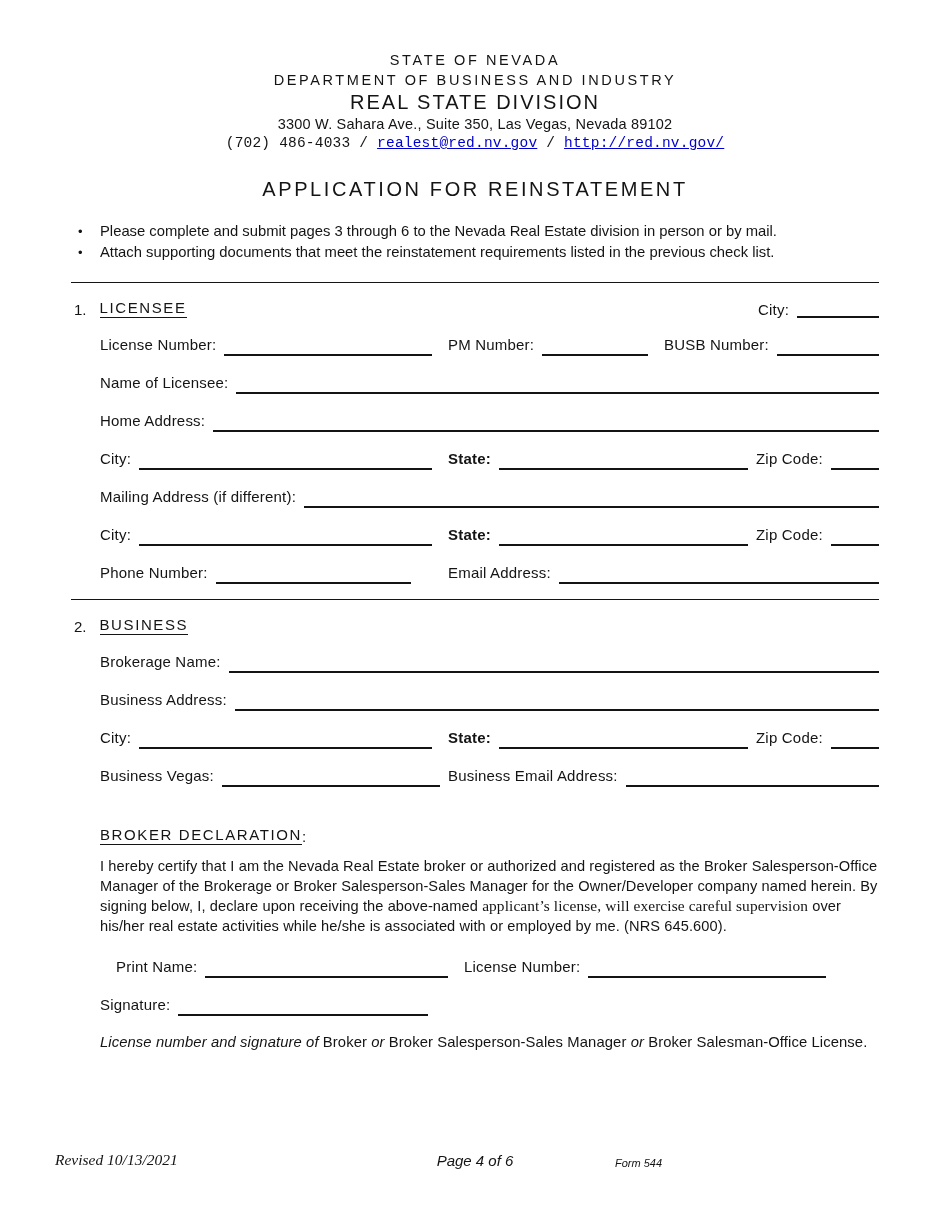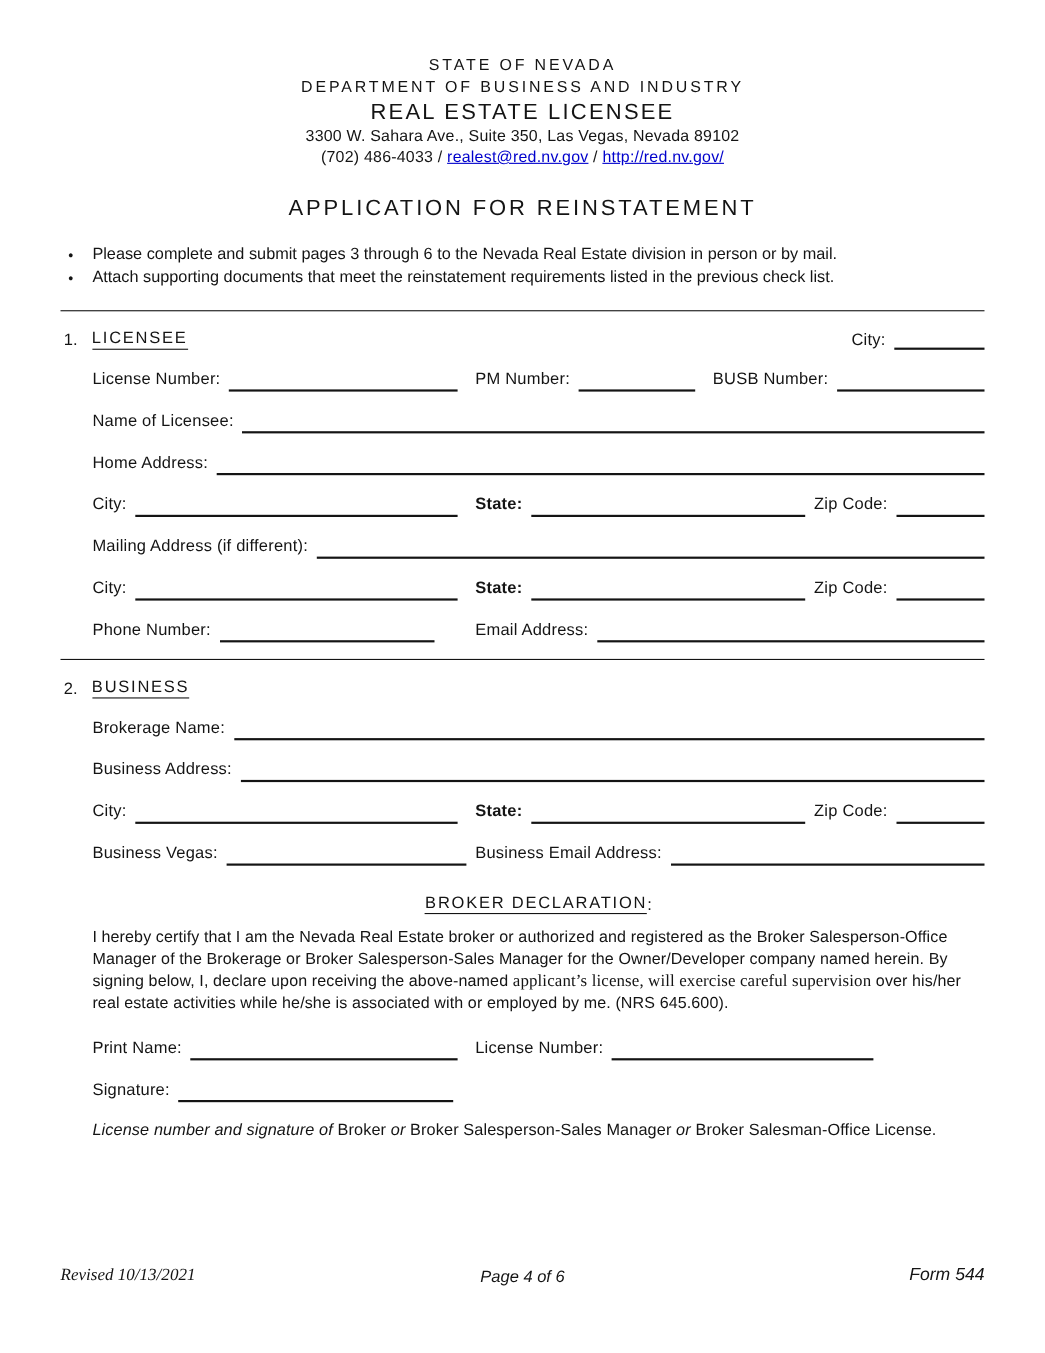--- a/index.html
+++ b/index.html
@@ -2,28 +2,28 @@
 <html lang="en"><head>
 <meta charset="utf-8">
 <style>
   html,body{margin:0;padding:0;background:#ffffff;}
   body{
     width:950px;height:1230px;
     font-family:"Liberation Sans", sans-serif;
     color:#141414;
     -webkit-font-smoothing:antialiased;
   }
-  .page{position:relative;width:950px;height:1230px;box-sizing:border-box;padding:0 55px;overflow:hidden;}
+  .page{position:relative;width:950px;height:1230px;box-sizing:border-box;padding:0 71px;overflow:hidden;}
 
   
   .hdr{text-align:center;padding-top:50px;}
   .hdr-small{font-size:14.5px;letter-spacing:2.6px;line-height:20px;}
   .hdr-division{font-size:20px;letter-spacing:2px;line-height:24px;}
   .hdr-addr{font-size:14.5px;letter-spacing:.2px;line-height:20px;}
-  .hdr-contact{font-size:14.5px;letter-spacing:.2px;line-height:19px;}
+  .hdr-contact{font-size:14.5px;letter-spacing:.2px;line-height:19px;font-family:Liberation Mono, monospace;}
   a.doclink{color:#0000CC;text-decoration:underline;cursor:pointer;}
   .doc-title{text-align:center;font-size:20px;letter-spacing:2.6px;margin-top:24px;line-height:24px;}
 
   
   .bullets{margin-top:20px;}
   .bullet-row{display:flex;font-size:14.8px;line-height:21px;}
   .bullet-dot{flex:0 0 29px;padding-left:7px;box-sizing:border-box;font-size:13px;}
   .bullet-text{flex:1;}
 
   
@@ -48,44 +48,44 @@
   .blank{display:inline-block;border-bottom:2px solid #141414;height:18px;flex:1 1 auto;margin-left:8px;min-width:30px;}
   .blank.mr{margin-right:16px;}
   .blank.mr-sm{margin-right:8px;}
   .blank.mr-lg{margin-right:37px;}
   .blank.w82{flex:0 0 82px;}
   .blank.w240{flex:0 0 238px;}
   .blank.w250{flex:0 0 250px;}
   .date-group{display:flex;align-items:flex-end;}
 
   
-  .decl-head{margin-top:22px;height:22px;display:flex;align-items:flex-end;justify-content:center;}
+  .decl-head{margin-top:36px;height:22px;display:flex;align-items:flex-end;}
   .decl-title{font-size:15px;letter-spacing:1.6px;border-bottom:1.6px solid #141414;padding-bottom:1px;}
   .decl-colon{font-size:15px;}
   .decl-para{margin-top:12px;font-size:14.6px;line-height:19.6px;letter-spacing:.1px;}
   .serif-run{font-family:"Liberation Serif", serif;font-size:15.4px;}
 
   .note-line{margin-top:18px;font-size:14.8px;letter-spacing:.1px;}
   .note-line .it{font-style:italic;}
 
   
   .footer{position:absolute;left:55px;right:55px;top:1151px;display:flex;align-items:flex-end;font-style:italic;}
   .foot-left{flex:1;text-align:left;font-family:"Liberation Serif", serif;font-size:15.5px;}
   .foot-center{flex:1;text-align:center;font-size:15px;}
-  .foot-right{flex:1;text-align:right;font-size:16px;}
+  .foot-right{flex:1;text-align:left;font-size:11px;}
 </style>
 </head>
 <body>
 
 <div class="page">
 
   <div class="hdr">
     <div class="hdr-small">STATE OF NEVADA</div>
     <div class="hdr-small">DEPARTMENT OF BUSINESS AND INDUSTRY</div>
-    <div class="hdr-division">REAL ESTATE LICENSEE</div>
+    <div class="hdr-division">REAL STATE DIVISION</div>
     <div class="hdr-addr">3300 W. Sahara Ave., Suite 350, Las Vegas, Nevada 89102</div>
     <div class="hdr-contact"><span>(702) 486-4033</span><span> / </span><a class="doclink">realest@red.nv.gov</a><span> / </span><a class="doclink">http://red.nv.gov/</a></div>
   </div>
 
   <div class="doc-title">APPLICATION FOR REINSTATEMENT</div>
 
   <div class="bullets">
     <div class="bullet-row">
       <span class="bullet-dot">•</span>
       <span class="bullet-text">Please complete and submit pages 3 through 6 to the Nevada Real Estate division in person or by mail.</span>
@@ -241,21 +241,21 @@
       </div>
     </div>
 
     <div class="decl-head">
       <span class="decl-title">BROKER DECLARATION</span>
         <span class="decl-colon">:</span>
     </div>
 
     <div class="decl-para"><span>I hereby certify that I am the Nevada Real Estate broker or authorized and registered as the Broker Salesperson-Office Manager of the Brokerage or Broker Salesperson-Sales Manager for the Owner/Developer company named herein. By signing below, I, declare upon receiving the above-named </span><span class="serif-run">applicant’s license, will exercise careful supervision</span><span> over his/her real estate activities while he/she is associated with or employed by me. (NRS 645.600).</span></div>
 
-    <div class="row" style="margin-top:20px;">
+    <div class="row" style="margin-top:20px;margin-left:16px;">
       <div class="cell c-348">
         <span class="lbl">Print Name:</span>
         <span class="blank mr"></span>
       </div>
       <div class="cell c-grow">
         <span class="lbl">License Number:</span>
         <span class="blank w240"></span>
       </div>
     </div>
 

